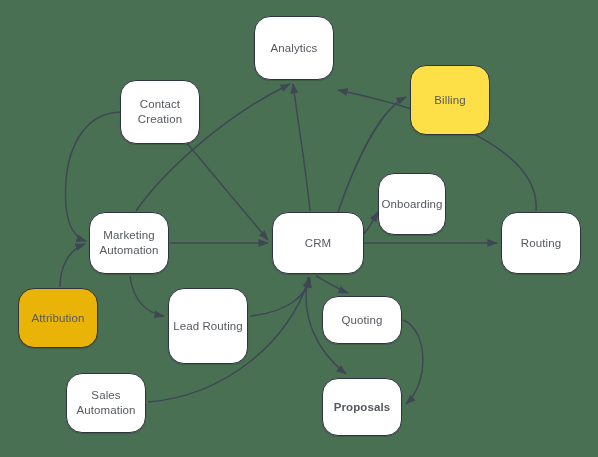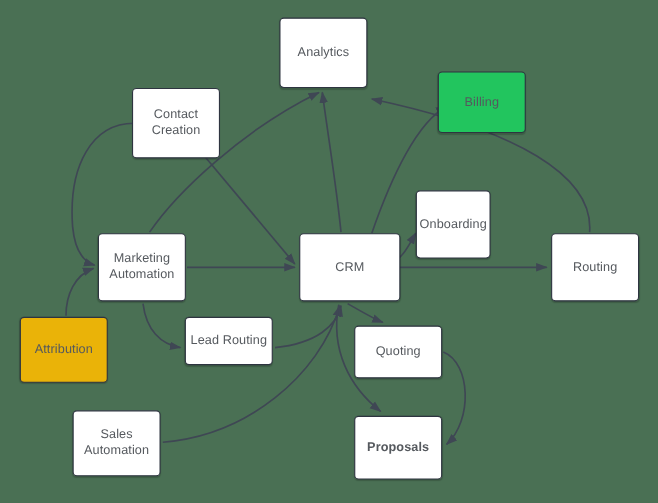--- a/index.html
+++ b/index.html
@@ -23,21 +23,21 @@
     left: 0;
     top: 0;
     width: 598px;
     height: 457px;
   }
   .node {
     position: absolute;
     box-sizing: border-box;
     background: #ffffff;
     border: 1.4px solid #2e3440;
-    border-radius: 4px;
+    border-radius: 16px;
     display: flex;
     align-items: center;
     justify-content: center;
     text-align: center;
     color: #55595e;
     font-size: 11.5px;
     line-height: 15px;
     letter-spacing: 0.1px;
     box-shadow: 0 1px 1px rgba(0,0,0,0.18);
   }
@@ -78,40 +78,40 @@
   </svg>
 
   <div id="nodes-layer">
       <div class="node" style="left: 254px; top: 16px; width: 80px; height: 64px; background: rgb(255, 255, 255); border-color: rgb(46, 52, 64); color: rgb(85, 89, 94);">
         <span class="node-label">Analytics</span>
       </div>
       <div class="node" style="left: 120px; top: 80px; width: 80px; height: 64px; background: rgb(255, 255, 255); border-color: rgb(46, 52, 64); color: rgb(85, 89, 94);">
         <span class="node-label">Contact
 Creation</span>
       </div>
-      <div class="node" style="left: 398px; top: 65px; width: 80px; height: 56px; background: #22c55e; border-color: rgb(46, 52, 64); color: rgb(85, 89, 94);">
+      <div class="node" style="left: 410px; top: 65px; width: 80px; height: 70px; background: #fde047; border-color: rgb(46, 52, 64); color: rgb(85, 89, 94);">
         <span class="node-label">Billing</span>
       </div>
       <div class="node" style="left: 378px; top: 173px; width: 68px; height: 62px; background: rgb(255, 255, 255); border-color: rgb(46, 52, 64); color: rgb(85, 89, 94);">
         <span class="node-label">Onboarding</span>
       </div>
       <div class="node" style="left: 89px; top: 212px; width: 80px; height: 62px; background: rgb(255, 255, 255); border-color: rgb(46, 52, 64); color: rgb(85, 89, 94);">
         <span class="node-label">Marketing
 Automation</span>
       </div>
       <div class="node" style="left: 272px; top: 212px; width: 92px; height: 62px; background: rgb(255, 255, 255); border-color: rgb(46, 52, 64); color: rgb(85, 89, 94);">
         <span class="node-label">CRM</span>
       </div>
       <div class="node" style="left: 501px; top: 212px; width: 80px; height: 62px; background: rgb(255, 255, 255); border-color: rgb(46, 52, 64); color: rgb(85, 89, 94);">
         <span class="node-label">Routing</span>
       </div>
       <div class="node" style="left: 18px; top: 288px; width: 80px; height: 60px; background: #eab308; border-color: rgb(46, 52, 64); color: rgb(85, 89, 94);">
         <span class="node-label">Attribution</span>
       </div>
-      <div class="node" style="left: 168px; top: 288px; width: 80px; height: 44px; background: rgb(255, 255, 255); border-color: rgb(46, 52, 64); color: rgb(85, 89, 94);">
+      <div class="node" style="left: 168px; top: 288px; width: 80px; height: 76px; background: rgb(255, 255, 255); border-color: rgb(46, 52, 64); color: rgb(85, 89, 94);">
         <span class="node-label">Lead Routing</span>
       </div>
       <div class="node" style="left: 322px; top: 296px; width: 80px; height: 48px; background: rgb(255, 255, 255); border-color: rgb(46, 52, 64); color: rgb(85, 89, 94);">
         <span class="node-label">Quoting</span>
       </div>
       <div class="node" style="left: 66px; top: 373px; width: 80px; height: 60px; background: rgb(255, 255, 255); border-color: rgb(46, 52, 64); color: rgb(85, 89, 94);">
         <span class="node-label">Sales
 Automation</span>
       </div>
       <div class="node" style="left: 322px; top: 378px; width: 80px; height: 58px; background: rgb(255, 255, 255); border-color: rgb(46, 52, 64); color: rgb(85, 89, 94); font-weight: bold;">

